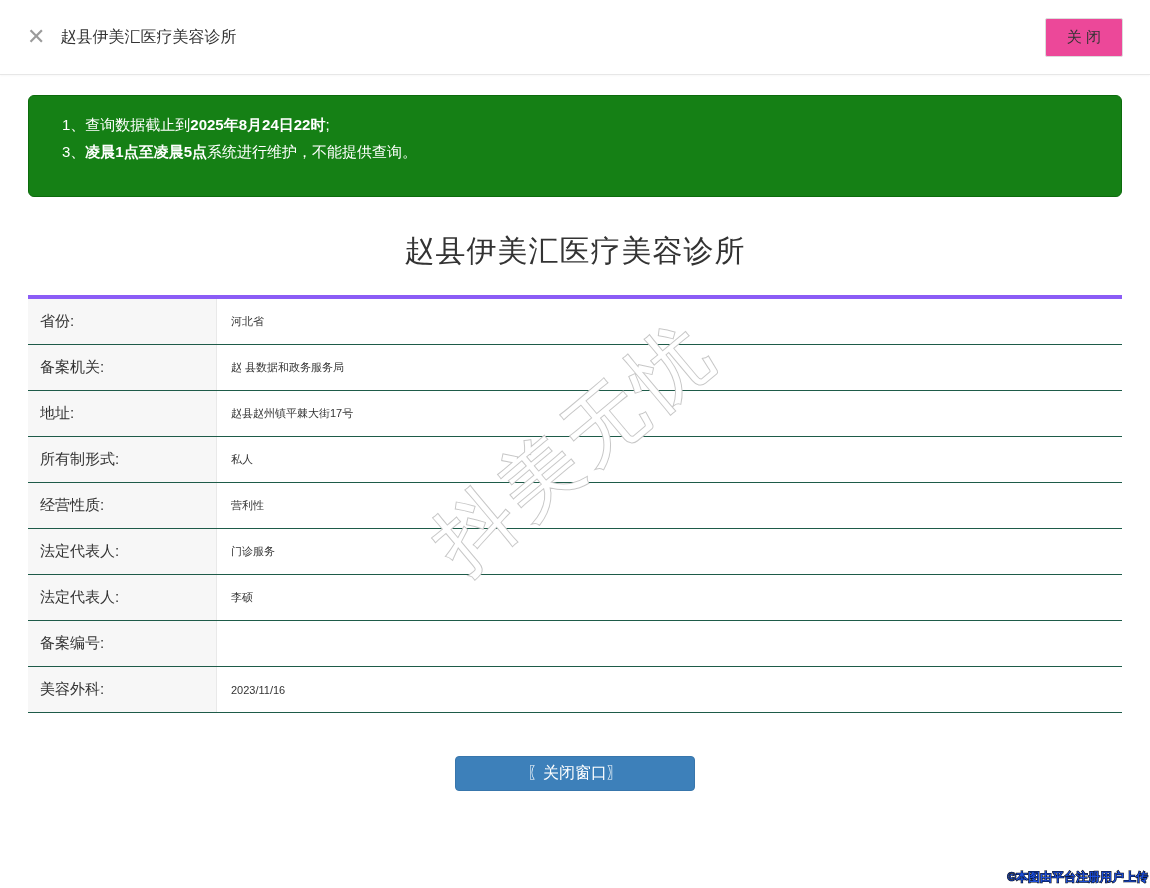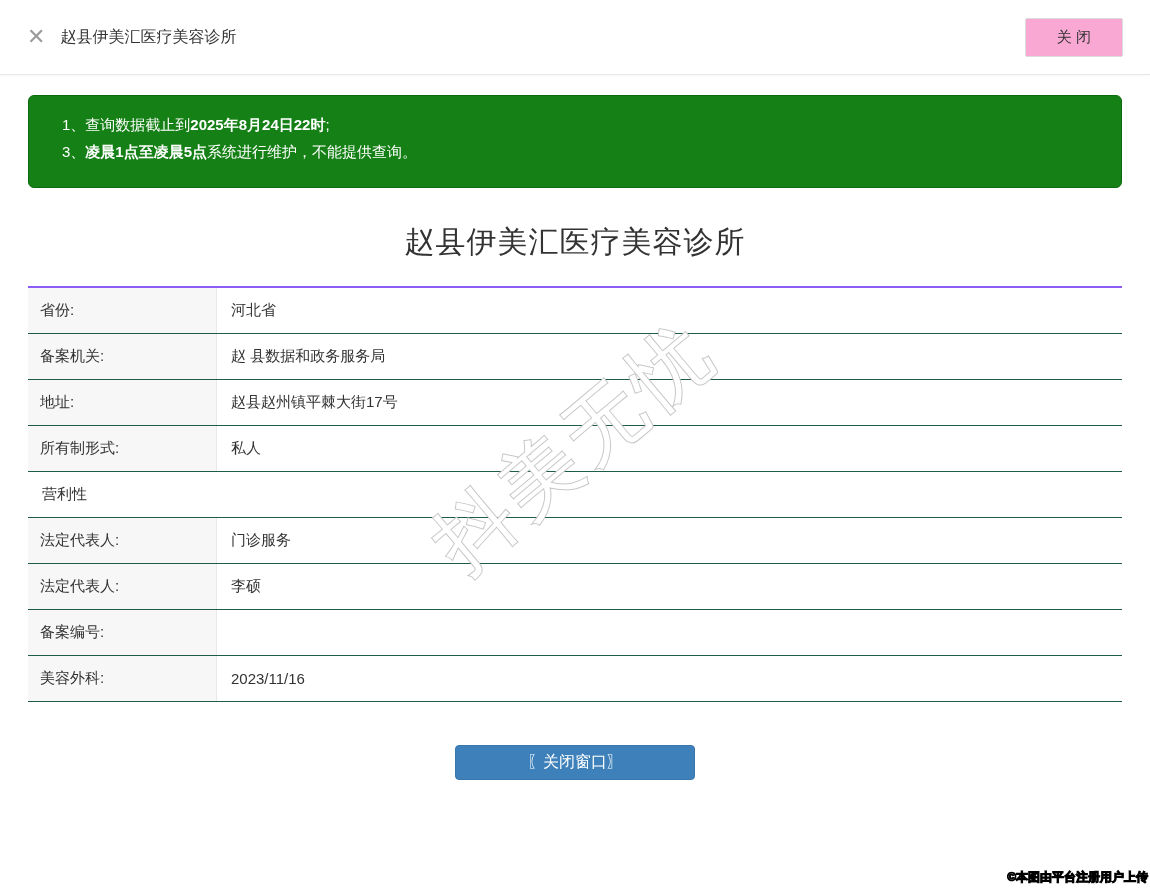--- a/index.html
+++ b/index.html
@@ -28,54 +28,54 @@
     margin-right: 15px;
     cursor: pointer;
     font-weight: 400;
   }
   .topbar-title {
     font-size: 16px;
     color: #333;
   }
   .topbar-spacer { flex: 1; }
   .btn-close-top {
-    background: #f9a8d4;
+    background: #ec4899;
     border: 1px solid #dcdcdc;
     border-radius: 2px;
-    padding: 9px 31px;
+    padding: 9px 21px;
     font-size: 15px;
     color: #333;
     cursor: pointer;
     font-family: inherit;
   }
   
   .notice {
     margin: 20px 28px 0 28px;
     background: #158015;
     border: 1px solid #0c6b0c;
     border-radius: 6px;
     color: #ffffff;
     font-size: 15px;
     line-height: 27px;
-    padding: 15px 20px 22px 33px;
+    padding: 15px 20px 31px 33px;
   }
   .notice .bold { font-weight: 700; }
   
   .main-title {
     margin-top: 34px;
     text-align: center;
     font-size: 30px;
     font-weight: 400;
     color: #333;
     letter-spacing: 1px;
   }
   
   .info-table {
     margin: 23px 28px 0 28px;
-    border-top: 2px solid #8b5cf6;
+    border-top: 4px solid #8b5cf6;
   }
   .info-row {
     display: flex;
     align-items: stretch;
     height: 46px;
     border-bottom: 1px solid #1e5b49;
   }
   .info-label {
     width: 189px;
     flex: 0 0 189px;
@@ -85,21 +85,21 @@
     align-items: center;
     padding-left: 12px;
     font-size: 15px;
     color: #333;
   }
   .info-value {
     flex: 1;
     display: flex;
     align-items: center;
     padding-left: 14px;
-    font-size: 15px;
+    font-size: 11px;
     color: #333;
   }
   
   .watermark {
     position: absolute;
     left: 575px;
     top: 448px;
     transform: translate(-50%, -50%) rotate(-40deg);
     font-size: 78px;
     letter-spacing: 6px;
@@ -126,21 +126,21 @@
     cursor: pointer;
     font-family: inherit;
   }
   
   .credit {
     position: absolute;
     right: 2px;
     bottom: 2px;
     font-size: 12px;
     font-weight: 700;
-    color: #000000;
+    color: #1d4ed8;
     -webkit-text-stroke: 1px #000000;
     paint-order: stroke fill;
     z-index: 6;
   }
 </style>
 </head>
 <body>
 
 <div class="topbar">
   <span class="close-x">✕</span>
@@ -167,20 +167,21 @@
   </div>
   <div class="info-row">
     <div class="info-label">地址:</div>
     <div class="info-value">赵县赵州镇平棘大街17号</div>
   </div>
   <div class="info-row">
     <div class="info-label">所有制形式:</div>
     <div class="info-value">私人</div>
   </div>
   <div class="info-row">
+    <div class="info-label">经营性质:</div>
     <div class="info-value">营利性</div>
   </div>
   <div class="info-row">
     <div class="info-label">法定代表人:</div>
     <div class="info-value">门诊服务</div>
   </div>
   <div class="info-row">
     <div class="info-label">法定代表人:</div>
     <div class="info-value">李硕</div>
   </div>

